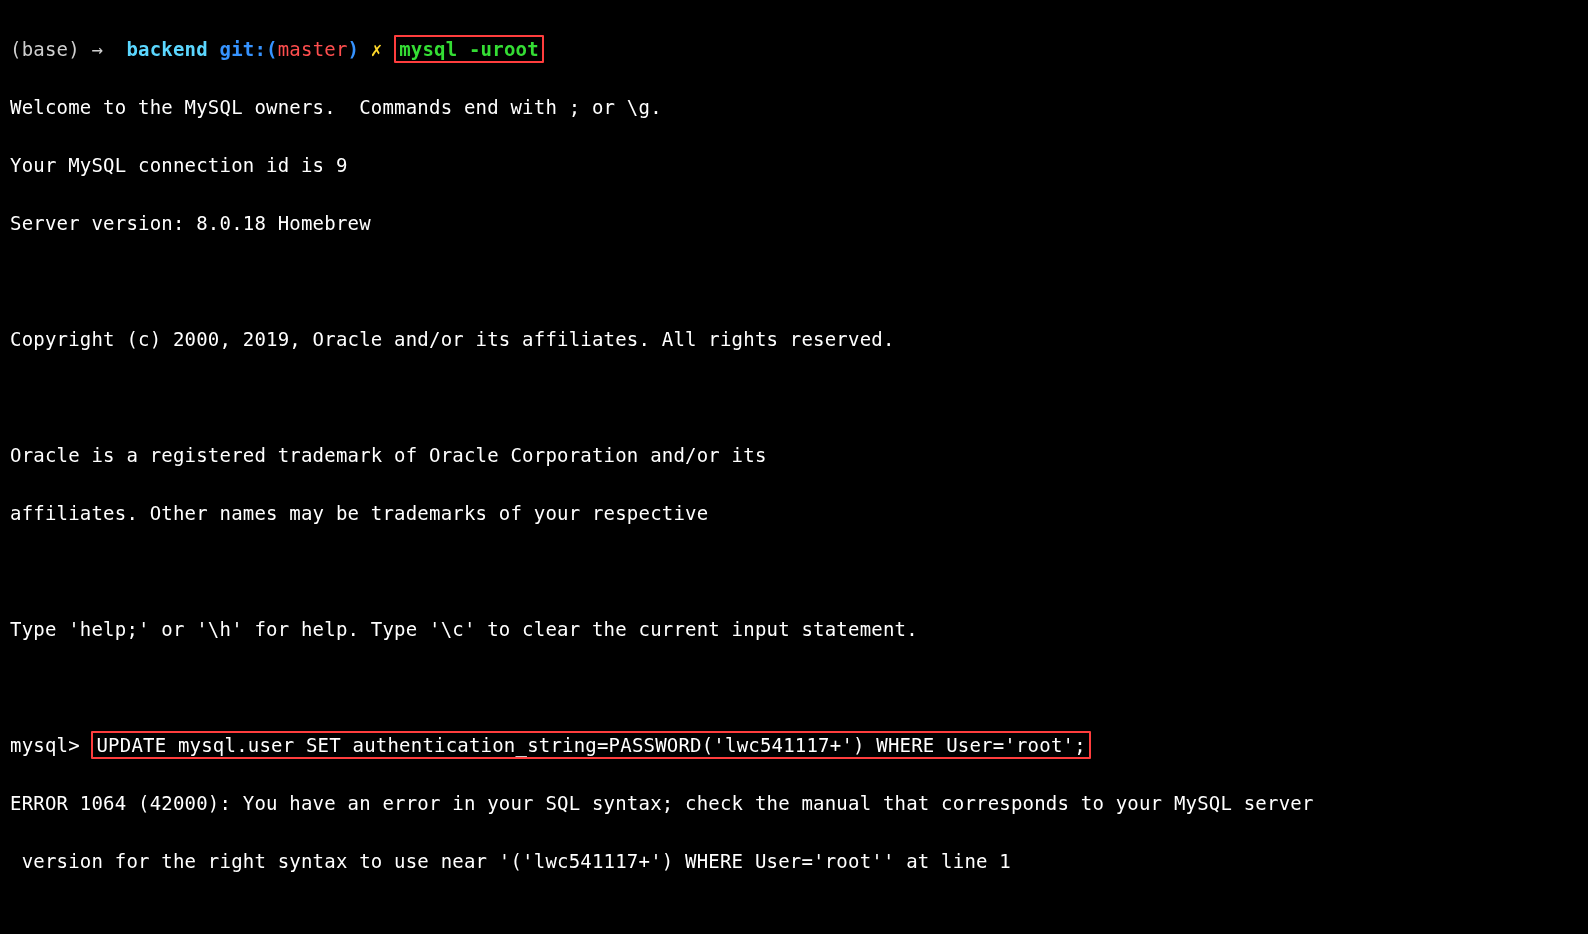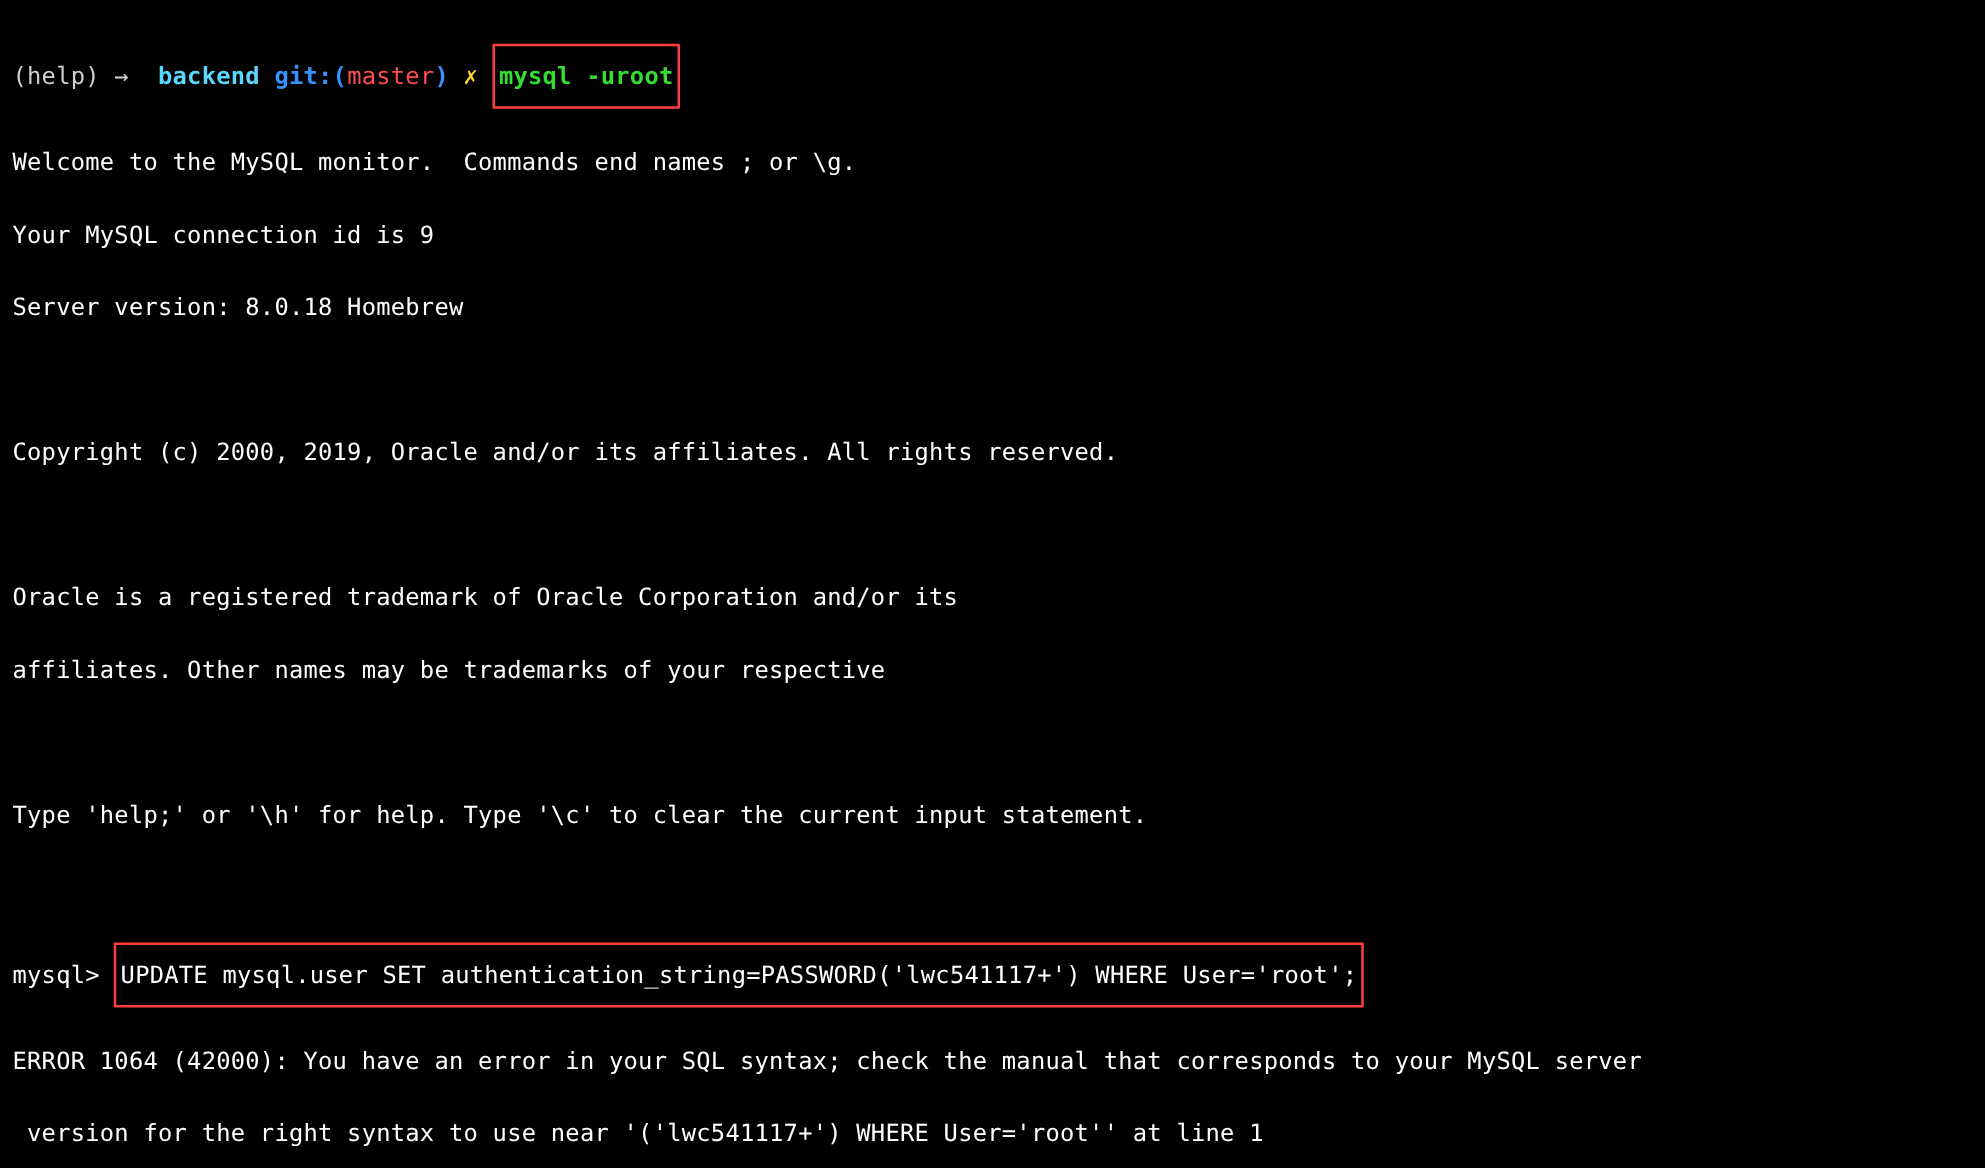--- a/index.html
+++ b/index.html
@@ -22,33 +22,33 @@
   }
   .c-white  { color: #ffffff; }
   .c-dim    { color: #cfcfcf; }
   .c-blue   { color: #3693ff; font-weight: bold; text-align: right; }
   .c-cyan   { color: #5bd7ff; font-weight: bold; }
   .c-red    { color: #ff4e4e; font-weight: normal; }
   .c-yellow { color: #ffd82b; font-weight: bold; }
   .c-green  { color: #34dd34; font-weight: bold; }
   .box {
     border: 2px solid #ff3d3d;
-    padding: 12px 3px;
+    padding: 0px 3px;
     display: inline-block;
     line-height: 24px;
     border-radius: 1px;
   }
   .ln { display: block; min-height: 29px; }
 </style>
 </head>
 <body>
 
 <div class="term">
-<span class="ln"><span class="c-dim">(help)</span> <span class="c-dim">→</span>  <span class="c-cyan">backend</span> <span class="c-blue">git:(</span><span class="c-red">master</span><span class="c-blue">)</span> <span class="c-yellow">✗</span> <span class="box"><span class="c-green">mysql -uroot</span></span></span>
-<span class="ln c-white">Welcome to the MySQL monitor.  Commands end names ; or \g.</span>
+<span class="ln"><span class="c-dim">(base)</span> <span class="c-dim">→</span>  <span class="c-cyan">backend</span> <span class="c-blue">git:(</span><span class="c-red">master</span><span class="c-blue">)</span> <span class="c-yellow">✗</span> <span class="box"><span class="c-green">mysql -uroot</span></span></span>
+<span class="ln c-white">Welcome to the MySQL owners.  Commands end with ; or \g.</span>
 <span class="ln c-white">Your MySQL connection id is 9</span>
 <span class="ln c-white">Server version: 8.0.18 Homebrew</span>
 <span class="ln"></span>
 <span class="ln c-white">Copyright (c) 2000, 2019, Oracle and/or its affiliates. All rights reserved.</span>
 <span class="ln"></span>
 <span class="ln c-white">Oracle is a registered trademark of Oracle Corporation and/or its</span>
 <span class="ln c-white">affiliates. Other names may be trademarks of your respective</span>
 <span class="ln"></span>
 <span class="ln c-white">Type 'help;' or '\h' for help. Type '\c' to clear the current input statement.</span>
 <span class="ln"></span>

